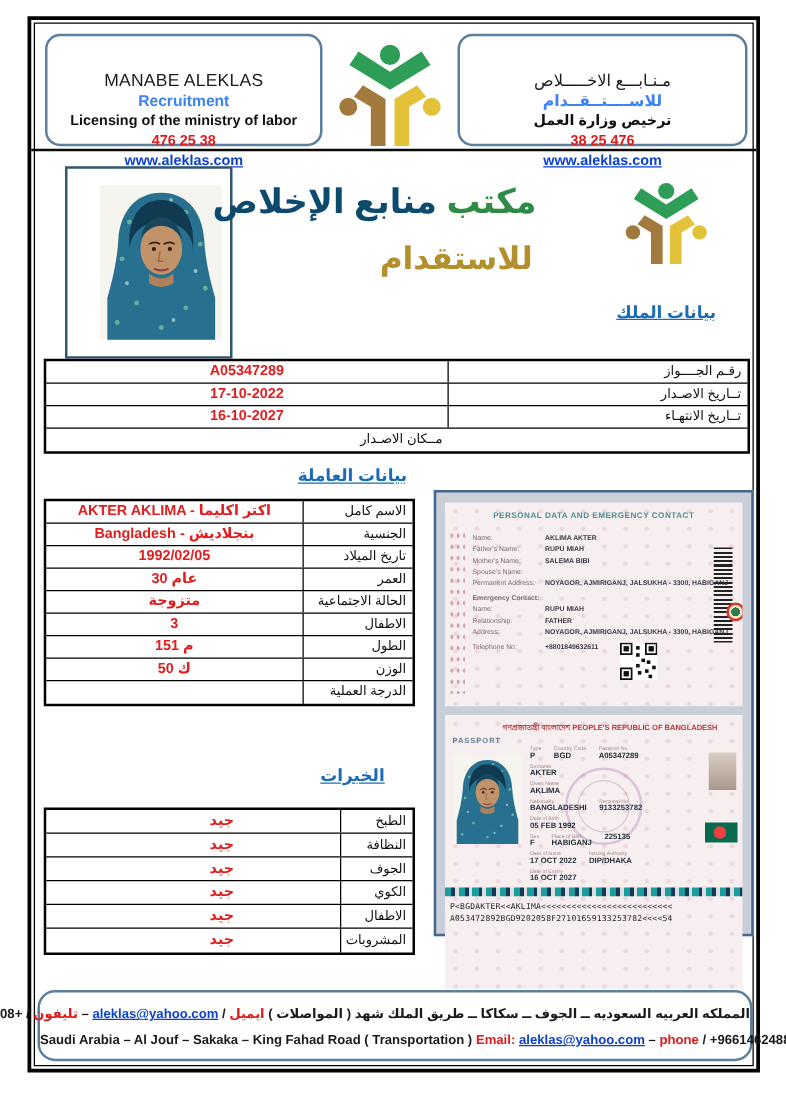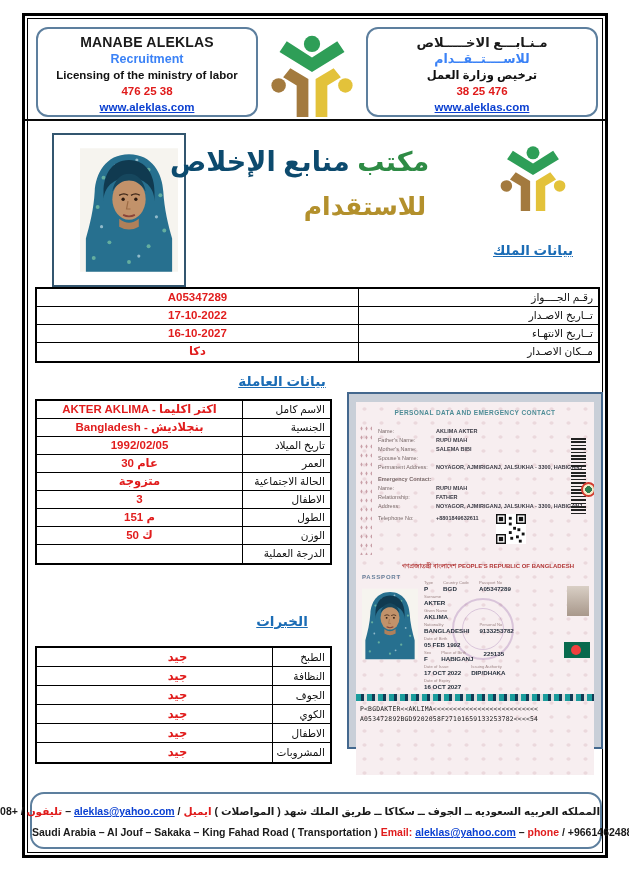--- a/index.html
+++ b/index.html
@@ -5,21 +5,21 @@
 *{margin:0;padding:0;box-sizing:border-box;}
 html,body{background:#fff;}
 body{font-family:"Liberation Sans","DejaVu Sans",sans-serif;}
 .page{position:relative;width:629px;height:882px;background:#fff;overflow:hidden;}
 .frame-outer{position:absolute;left:22px;top:13px;width:586px;height:845px;border:3px solid #000;}
 .frame-inner{position:absolute;inset:2px;border:1px solid #000;}
 .hdr-rule{position:absolute;left:25px;top:119px;width:580px;height:2px;background:#0a0a0a;}
 .hdr-box{position:absolute;top:27px;height:90px;border:2px solid #5d7f9e;border-radius:12px;text-align:center;padding-top:5px;background:#fff;}
 .hdr-left{left:36px;width:222px;}
 .hdr-right{left:366px;width:232px;direction:rtl;}
-.h-title{font-size:14px;font-weight:bold;color:#1a1a1a;letter-spacing:.2px;line-height:17px;}
+.h-title{font-size:14px;font-weight:normal;color:#1a1a1a;letter-spacing:.2px;line-height:17px;margin-top:22px;}
 .hdr-right .h-title{font-size:13px;}
 .h-sub{font-size:12.5px;font-weight:bold;color:#3b82f6;line-height:16px;}
 .h-lic{font-size:11.5px;font-weight:bold;color:#111;line-height:16px;}
 .h-phone{font-size:11.5px;font-weight:bold;color:#e01b1b;line-height:16px;}
 .h-web{display:block;font-size:11.5px;font-weight:bold;color:#0a3fd1;text-decoration:underline;line-height:16px;cursor:pointer;}
 .hdr-mark{position:absolute;left:263px;top:34px;width:98px;height:83px;}
 .photo-frame{position:absolute;left:52px;top:133px;width:134px;height:154px;border:2px solid #33566f;background:#fff;}
 .photo-frame svg{position:absolute;left:26px;top:4px;width:98px;height:142px;}
 .brand-mark2{position:absolute;left:497px;top:140px;width:72px;height:76px;}
 .brand-line1{position:absolute;left:170px;top:146px;width:322px;text-align:left;direction:rtl;font-weight:bold;font-size:27px;white-space:nowrap;}
@@ -39,21 +39,21 @@
 .wtable .trow{grid-template-columns:206px 1fr;height:18px;}
 .etable{left:35px;top:646px;width:297px;}
 .etable .trow{grid-template-columns:190px 1fr;height:19px;padding-left:46px;}
 .tval{border-right:1px solid #000;color:#e11d1d;font-weight:bold;font-size:11.5px;text-align:center;line-height:17px;overflow:hidden;white-space:nowrap;}
 .etable .tval{line-height:18px;}
 .tlbl{direction:rtl;font-weight:normal;font-size:10.5px;padding-right:5px;line-height:17px;color:#111;white-space:nowrap;overflow:hidden;}
 .etable .tlbl{line-height:18px;}
 .scan{position:absolute;left:347px;top:392px;width:256px;height:357px;border:2px solid #44688e;background:#c9cfd8;}
 .scan-page{position:absolute;left:7px;width:238px;background:#f7eef0;background-image:radial-gradient(rgba(205,160,170,.28) 1.5px,transparent 2.5px);background-size:17px 14px;overflow:hidden;}
 .scan-p1{top:8px;height:163px;}
-.scan-p2{top:162px;height:219px;padding-left:30px;}
+.scan-p2{top:178px;height:219px;padding-left:30px;}
 .p1-head{position:absolute;top:7px;left:0;right:0;text-align:center;font-size:6.5px;font-weight:bold;color:#4e8c96;letter-spacing:.4px;}
 .p1-dots{position:absolute;left:3px;top:22px;width:13px;bottom:10px;background-image:radial-gradient(#c9a0a8 .8px,transparent 1.2px);background-size:5px 9px;}
 .p1-fields{position:absolute;left:22px;top:26px;width:190px;}
 .p1-row{display:flex;margin-bottom:3px;}
 .p1-lbl{width:58px;flex:none;font-size:5.5px;color:#7a6a6a;}
 .p1-val{font-size:5.5px;color:#3a3a44;font-weight:bold;white-space:nowrap;}
 .p1-emhead{font-size:5.5px;color:#7a6a6a;margin:6px 0 3px;font-weight:bold;}
 .p1-mt{margin-top:6px;}
 .p1-barcode{position:absolute;right:8px;top:36px;width:15px;height:76px;background:repeating-linear-gradient(180deg,#222 0 1.6px,transparent 1.6px 3.4px);}
 .p1-emblem{position:absolute;right:-2px;top:80px;width:15px;height:15px;border-radius:50%;border:2px solid #d23b2f;background:radial-gradient(circle,#2e7d4f 0 3.5px,#f3e9c8 3.6px);}
@@ -203,21 +203,20 @@
     </div>
     <div class="trow">
       <div class="tval">17-10-2022</div>
       <div class="tlbl">تــاريخ الاصـدار</div>
     </div>
     <div class="trow">
       <div class="tval">16-10-2027</div>
       <div class="tlbl">تــاريخ الانتهـاء</div>
     </div>
     <div class="trow">
-      <div class="tval">دكا</div>
       <div class="tlbl">مــكان الاصـدار</div>
     </div>
   </div>
 
   <div class="sec-title t-worker">بيانات العاملة</div>
   <div class="tbl wtable">
     <div class="trow">
       <div class="tval">AKTER AKLIMA - اكتر اكليما</div>
       <div class="tlbl">الاسم كامل</div>
     </div>

